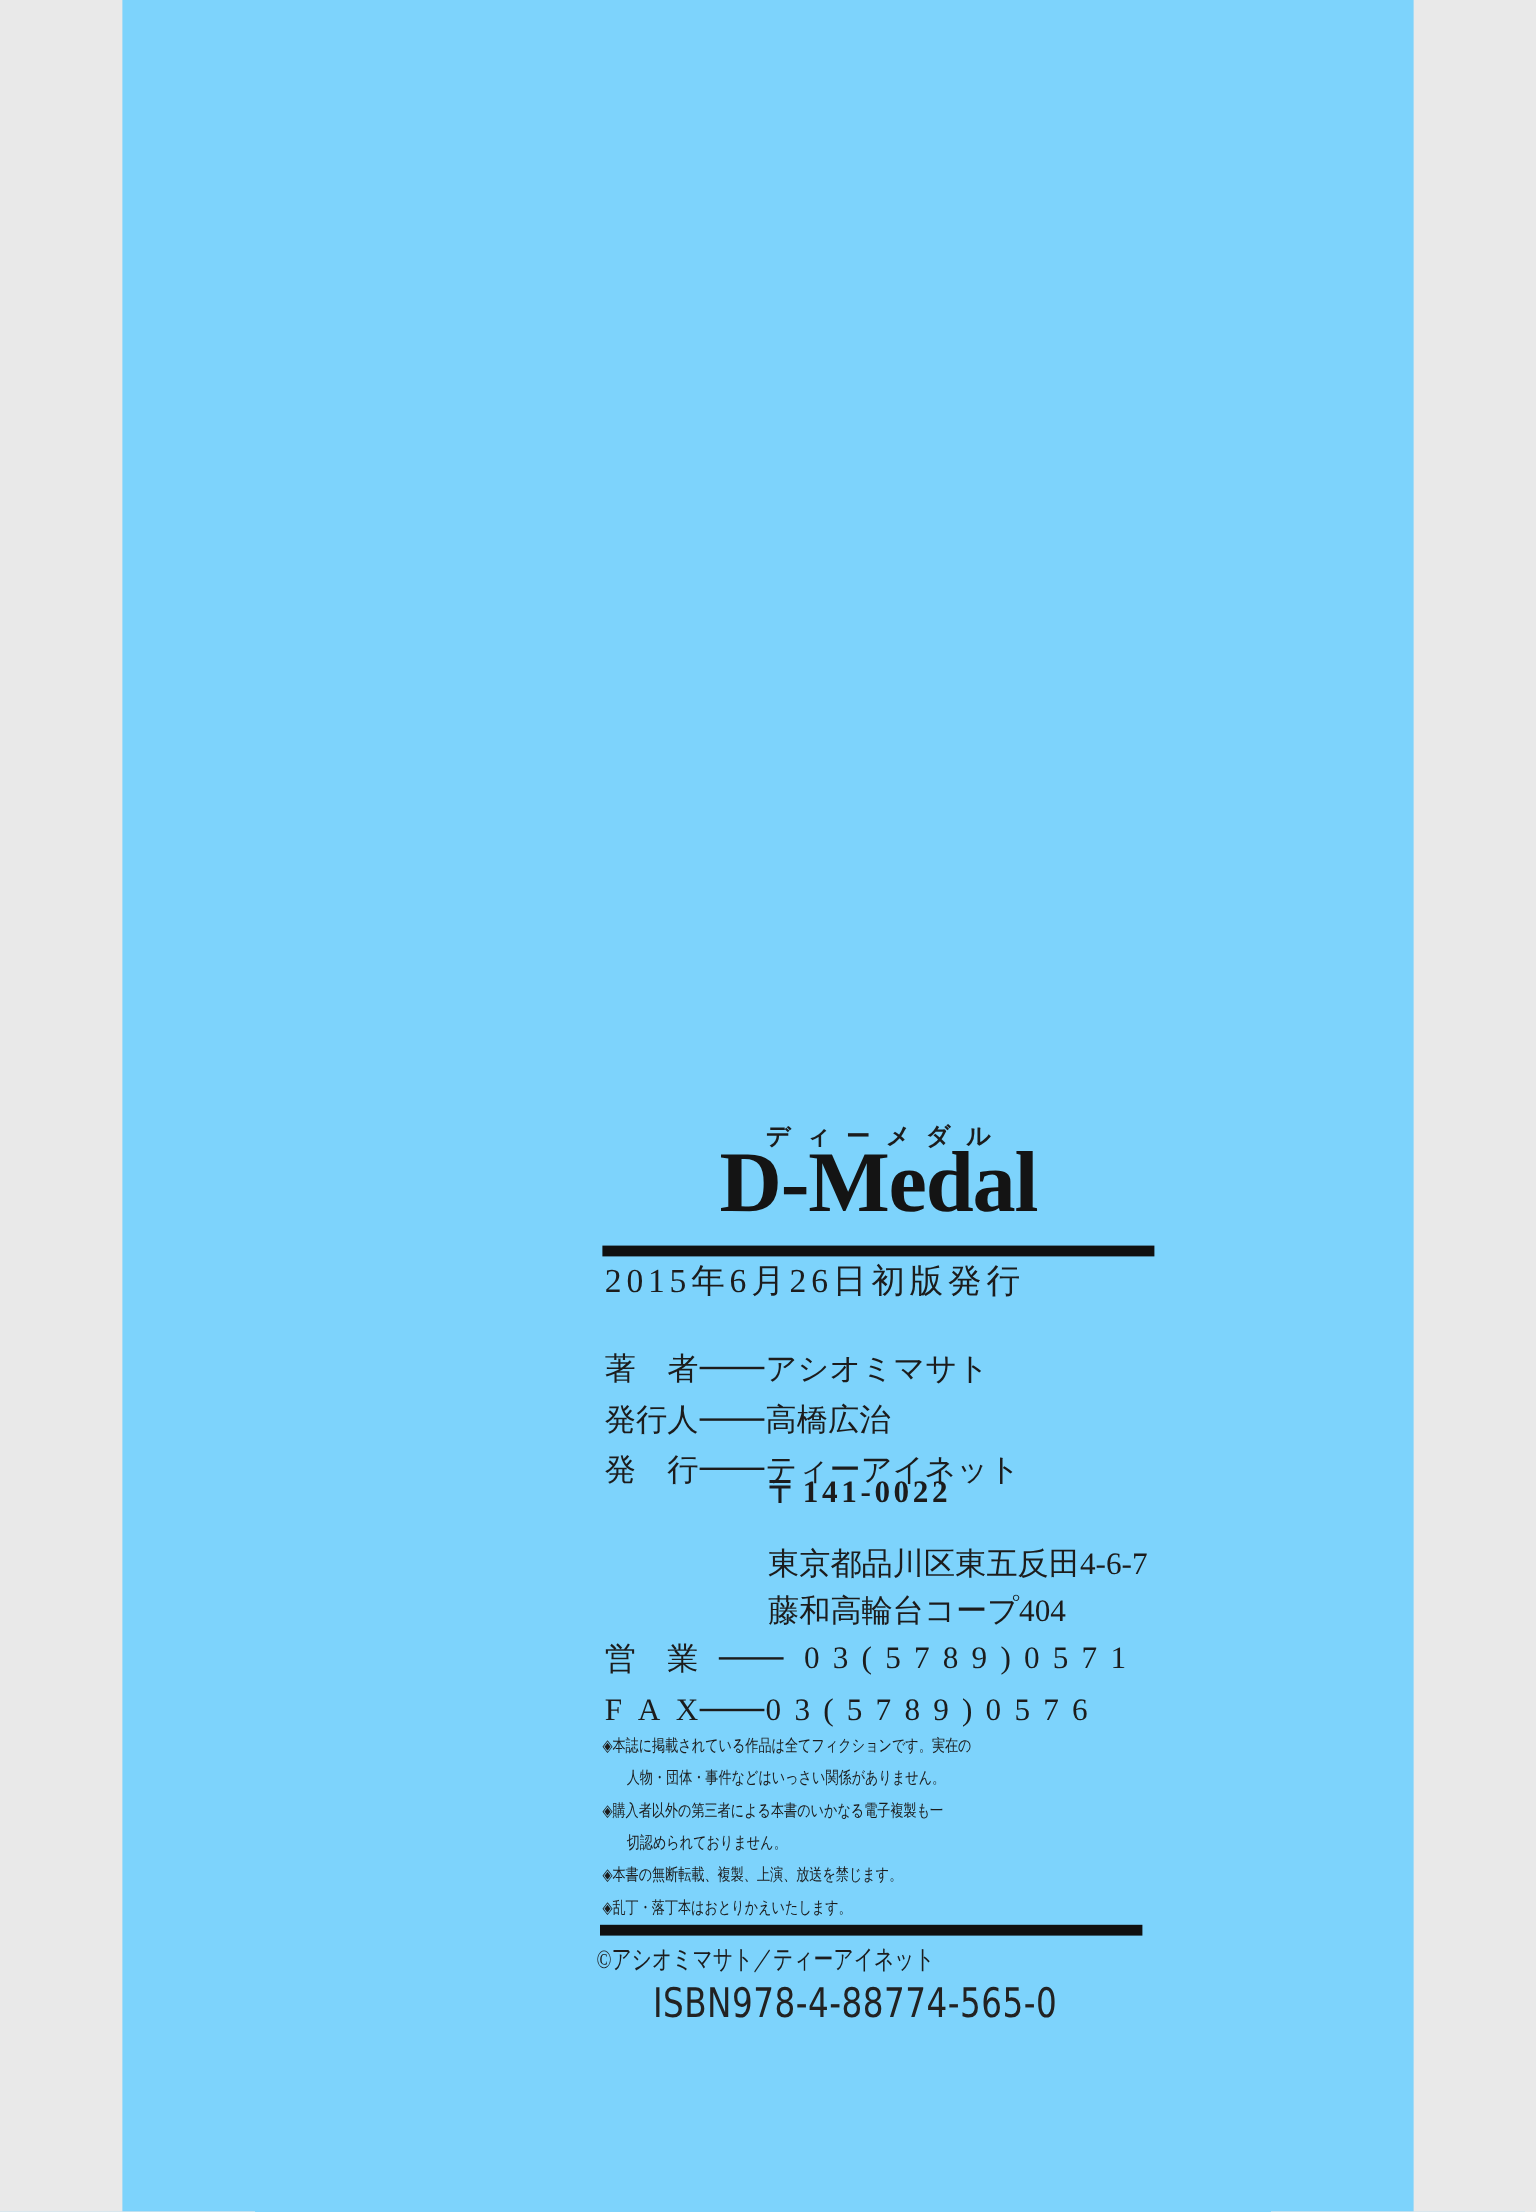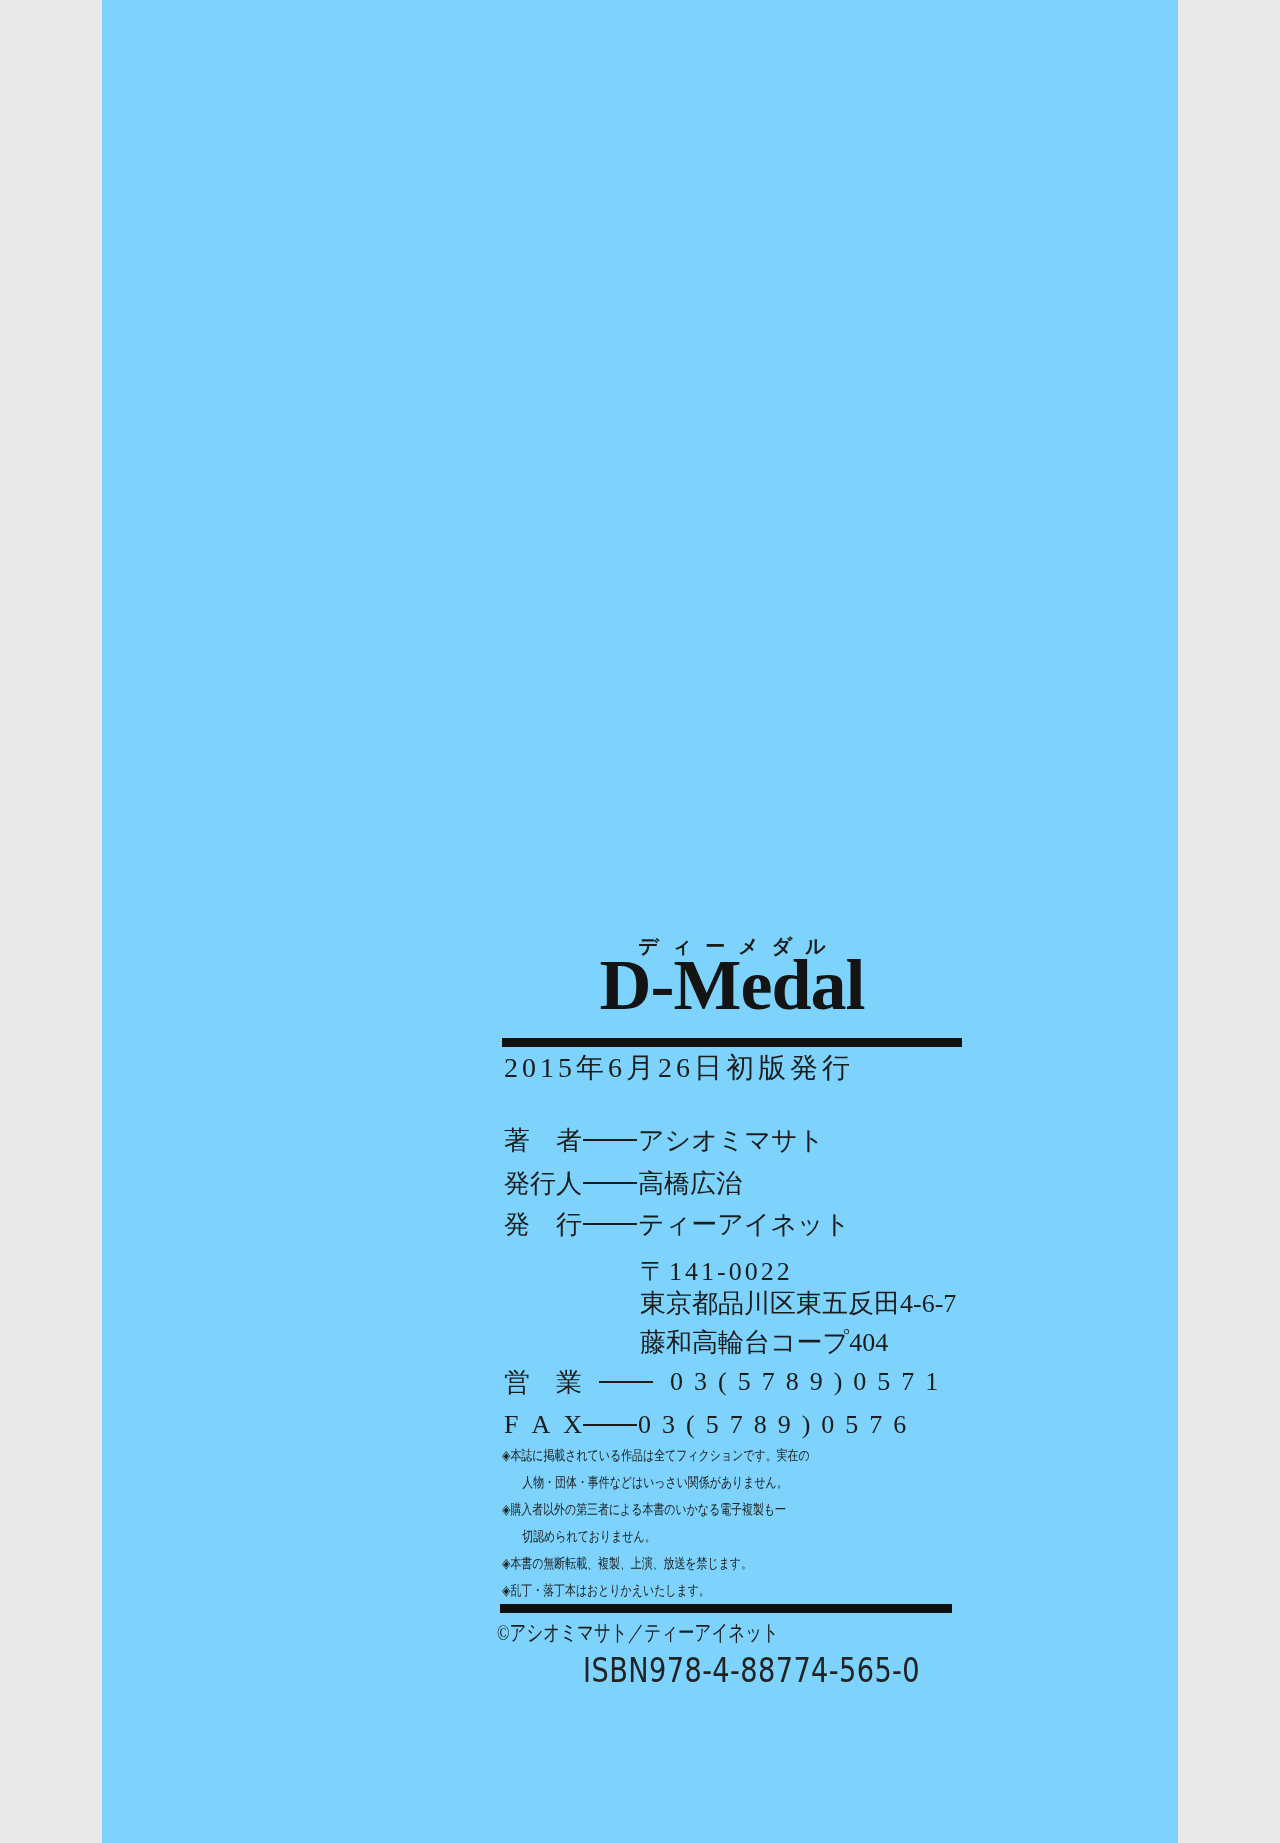--- a/index.html
+++ b/index.html
@@ -42,37 +42,37 @@
   }
   .dash{
     display:inline-block;width:54px;height:2px;background:#1c1c1c;
     margin:0 1px;flex:0 0 auto;
   }
   .info-value{display:inline-block;}
   .phone{letter-spacing:11px;}
   .addr-line{
     position:absolute;left:538px;font-size:26px;white-space:nowrap;
   }
-  .addr-postal{top:1254px;letter-spacing:3px;}
+  .addr-postal{top:1226px;letter-spacing:3px;font-weight:bold;}
   .addr-1{top:1286px;}
   .addr-2{top:1325px;}
   .notes{
     position:absolute;left:400px;top:1442px;width:580px;
     font-size:14px;line-height:27px;
   }
   .note-line{
     transform:scaleX(0.78);transform-origin:0 50%;white-space:nowrap;
   }
   .note-cont{padding-left:26px;}
   .copyright{
     position:absolute;left:395px;top:1618px;font-size:22px;line-height:30px;
     transform:scaleX(0.75);transform-origin:0 50%;white-space:nowrap;
   }
   .isbn-wrap{
-    position:absolute;left:400px;top:1650px;width:460px;text-align:right;
+    position:absolute;left:400px;top:1650px;width:460px;text-align:left;
   }
   .isbn{
     display:inline-block;transform:scaleX(0.8);
     font-family:"DejaVu Sans","Liberation Sans",sans-serif;
     font-size:34px;color:#222;white-space:nowrap;letter-spacing:0.5px;
   }
 </style>
 </head>
 <body>
 

